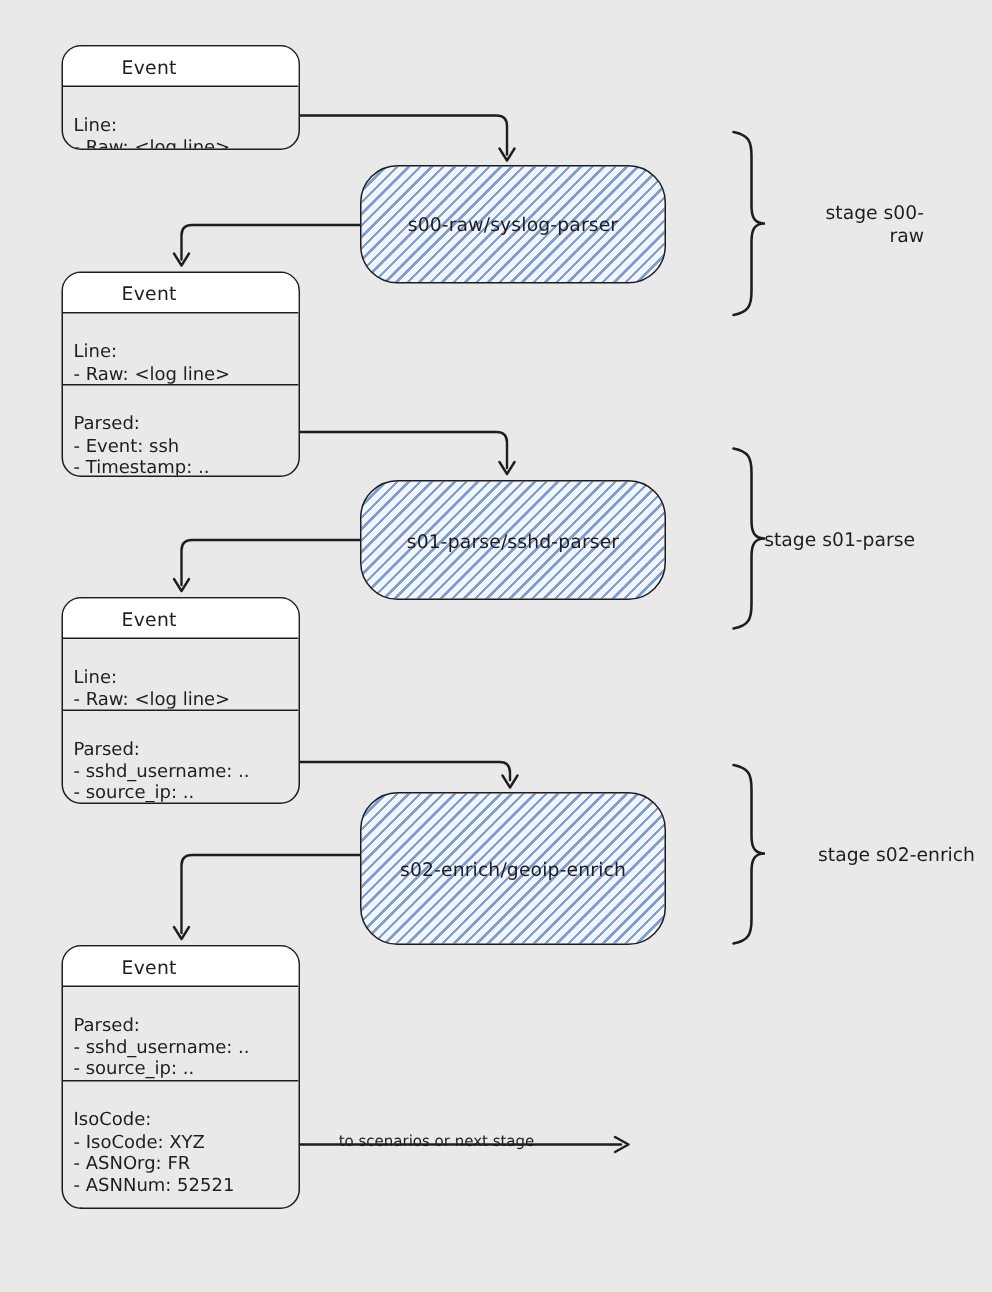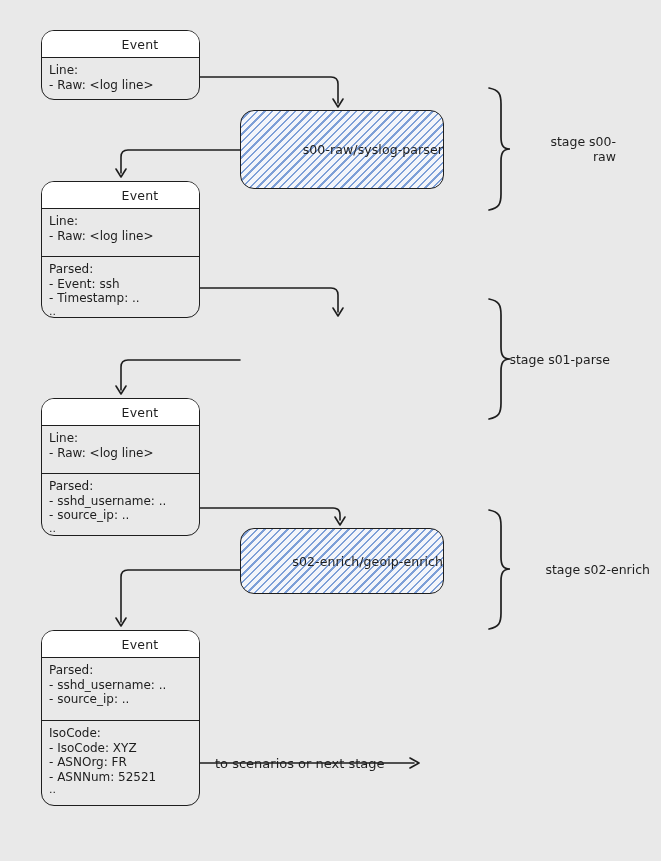--- a/index.html
+++ b/index.html
@@ -10,45 +10,45 @@
   .canvas{position:relative;width:661px;height:861px;background:var(--bg);overflow:hidden;}
   .layer{position:absolute;left:0;top:0;}
 
   
   .event-node{
     position:absolute;border:1.6px solid var(--stroke);border-radius:13px;
     background:transparent;box-sizing:border-box;overflow:hidden;
   }
   .node-header{
     background:var(--header-fill);border-bottom:1.5px solid var(--stroke);
-    height:26px;display:flex;align-items:center;justify-content:center;
+    height:26px;display:flex;align-items:center;
     font-size:12.5px;letter-spacing:.2px;padding-left:39px;
   }
-  .node-group{padding:5px 6px 0 7px;box-sizing:border-box;overflow:hidden;}
+  .node-group{padding:18px 6px 0 7px;box-sizing:border-box;overflow:hidden;}
   .node-group.divided{border-top:1.5px solid var(--stroke);}
   .node-line{font-size:12px;line-height:14.5px;white-space:nowrap;}
   .node-line.tail{line-height:11px;font-size:11px;}
 
   
   .parser-box{
-    position:absolute;border:1.7px solid var(--stroke);border-radius:14px;
-    box-sizing:border-box;display:flex;align-items:center;justify-content:flex-end;
+    position:absolute;border:1.7px solid var(--stroke);border-radius:25px;
+    box-sizing:border-box;display:flex;align-items:center;justify-content:center;
     background:repeating-linear-gradient(135deg,
       var(--hatch-line) 0px, var(--hatch-line) 1.7px,
       var(--hatch-gap) 1.7px, var(--hatch-gap) 5.4px);
     font-size:12.5px;letter-spacing:.1px;
   }
 
   
   .stage-label{
     position:absolute;font-size:12.5px;text-align:right;white-space:pre-line;line-height:15px;
   }
 
   
-  .arrow-label{position:absolute;font-size:13px;text-align:center;white-space:nowrap;}
+  .arrow-label{position:absolute;font-size:10px;text-align:center;white-space:nowrap;}
 
   svg .wire{stroke:var(--stroke);stroke-width:1.6;fill:none;stroke-linecap:round;stroke-linejoin:round;}
   svg .brace{stroke:var(--stroke);stroke-width:1.7;fill:none;stroke-linecap:round;}
 </style>
 </head>
 <body>
 
 <div class="canvas">
 
   <svg class="layer" width="661" height="861" viewBox="0 0 661 861">
@@ -119,40 +119,43 @@
       <div class="node-line"> - Raw: &lt;log line&gt;</div>
     </div>
     <div class="node-group divided">
       <div class="node-line">Parsed:</div>
       <div class="node-line"> - Event: ssh</div>
       <div class="node-line"> - Timestamp: ..</div>
       <div class="node-line tail">..</div>
     </div>
   </div>
 
+  <div class="parser-box" style="left:240px;top:320px;width:204px;height:80px">
+    <span>s01-parse/sshd-parser</span>
+  </div>
 
   <div class="stage-label" style="left:500px;top:352px;width:110px">stage s01-parse</div>
 
   <div class="event-node" style="left:41px;top:398px;width:159px;height:138px">
     <div class="node-header">
       <span>Event</span>
     </div>
     <div class="node-group" style="height:47px">
       <div class="node-line">Line:</div>
       <div class="node-line"> - Raw: &lt;log line&gt;</div>
     </div>
     <div class="node-group divided">
       <div class="node-line">Parsed:</div>
       <div class="node-line"> - sshd_username: ..</div>
       <div class="node-line"> - source_ip: ..</div>
       <div class="node-line tail">..</div>
     </div>
   </div>
 
-  <div class="parser-box" style="left:240px;top:528px;width:204px;height:66px">
+  <div class="parser-box" style="left:240px;top:528px;width:204px;height:102px">
     <span>s02-enrich/geoip-enrich</span>
   </div>
 
   <div class="stage-label" style="left:530px;top:562px;width:120px">stage s02-enrich</div>
 
   <div class="event-node" style="left:41px;top:630px;width:159px;height:176px">
     <div class="node-header">
       <span>Event</span>
     </div>
     <div class="node-group" style="height:62px">

